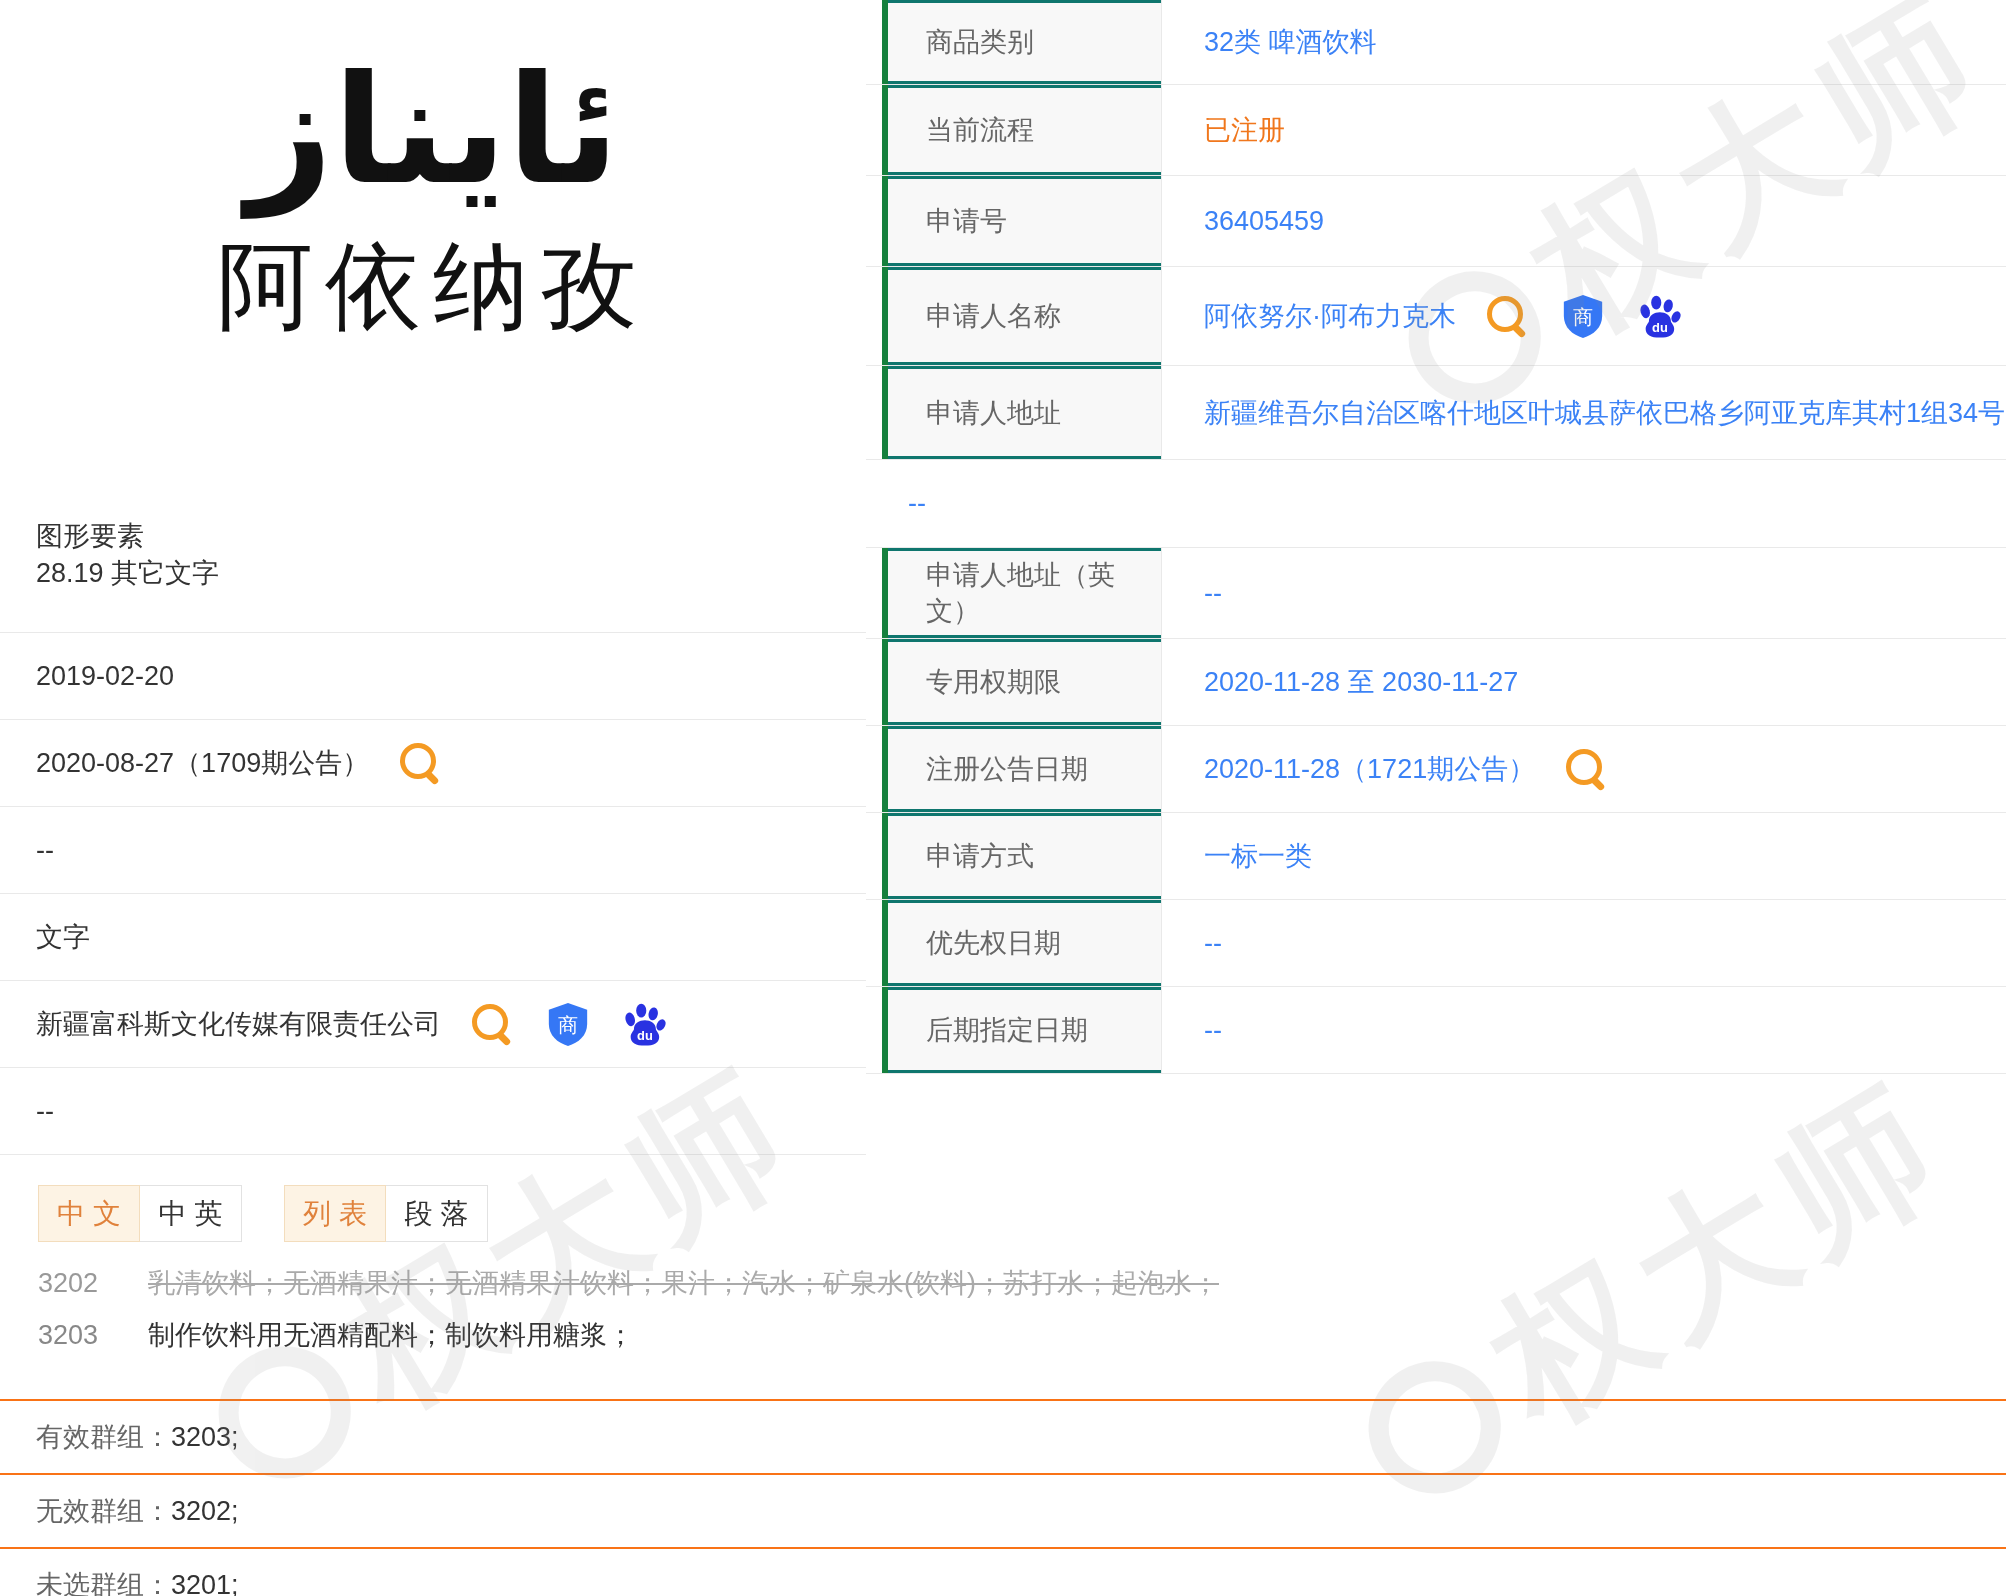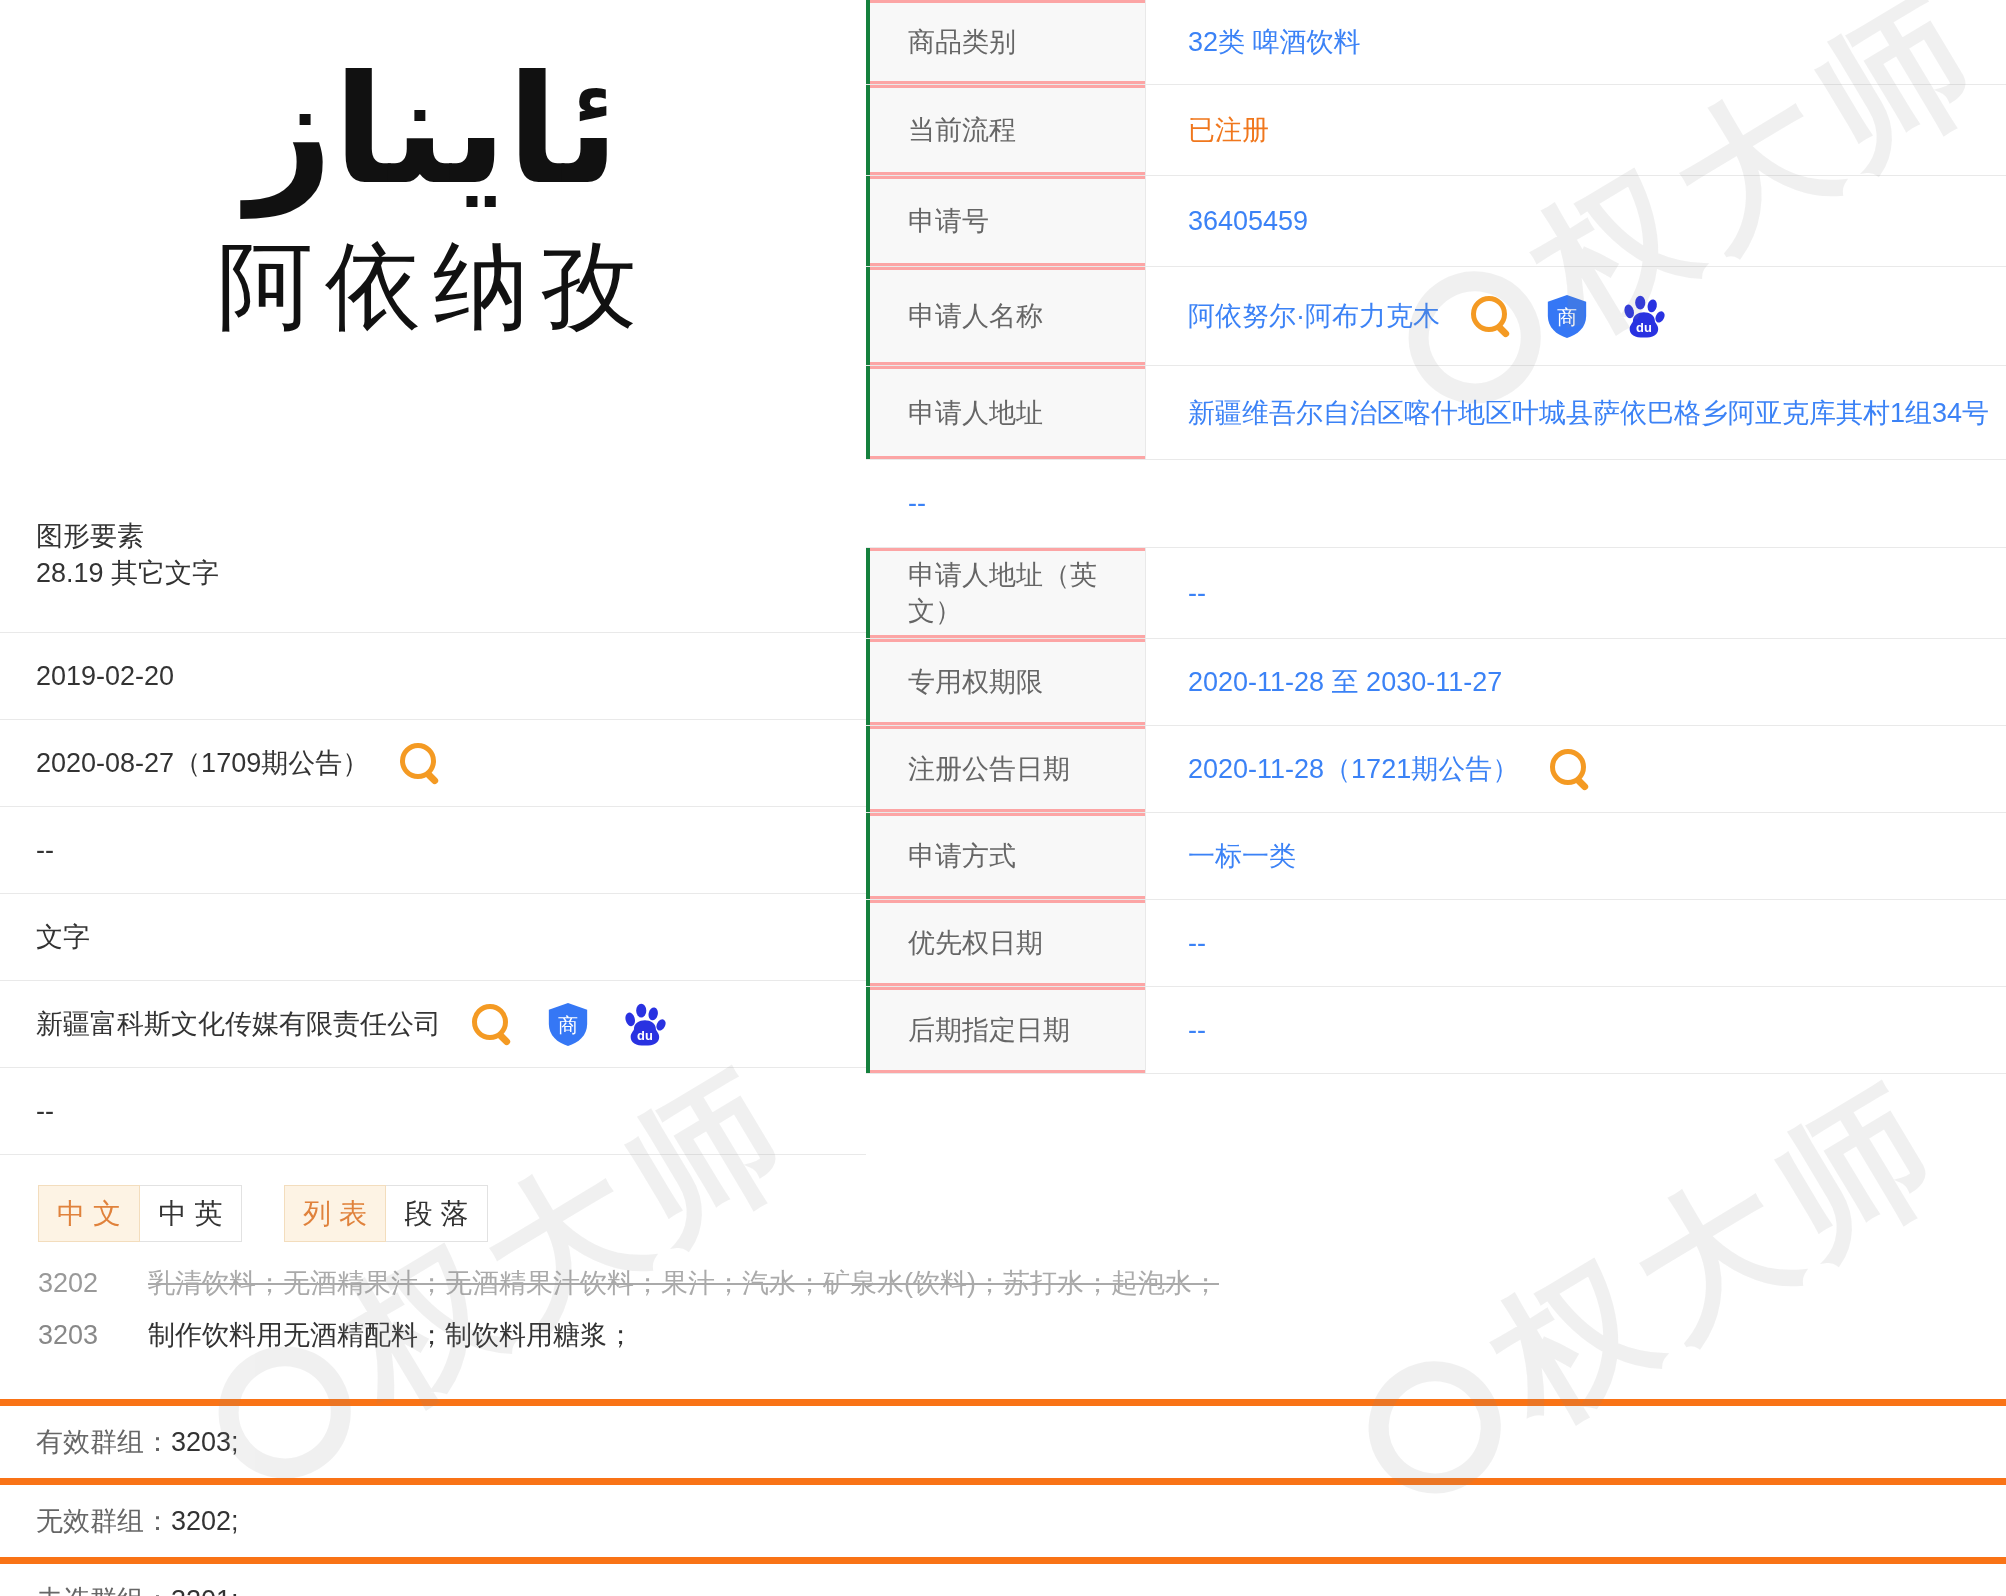--- a/index.html
+++ b/index.html
@@ -24,21 +24,21 @@
   
   .trow{display:flex;align-items:stretch;border-bottom:1px solid #e9e9e9;}
   .rt .trow:nth-child(1){height:84px}
   .rt .trow:nth-child(2){height:90px}
   .rt .trow:nth-child(3){height:90px}
   .rt .trow:nth-child(4){height:98px}
   .rt .trow:nth-child(5){height:93px}
   .rt .trow:nth-child(6){height:87px}
   .rt .trow:nth-child(7){height:90px}
   .rt .trow:nth-child(n+8){height:86px}
-  .tlabel{width:280px;flex:0 0 280px;border-left:4px solid #15803d;border-right:1px solid #e9e9e9;background:#fca5a5;padding:3px 0;box-sizing:border-box;}
+  .tlabel{width:280px;flex:0 0 280px;border-left:6px solid #15803d;border-right:1px solid #e9e9e9;background:#0f766e;padding:3px 0;box-sizing:border-box;margin-left:16px;}
   .tlabel-inner{height:100%;background:#f8f8f8;display:flex;align-items:center;padding-left:38px;font-size:27px;color:#666;box-sizing:border-box;}
   .tvalue{flex:1;display:flex;align-items:center;padding-left:42px;font-size:27px;color:#3b82f6;}
   .tvalue.orange{color:#f0771d;}
 
   
   .search-icon{display:inline-block;width:46px;height:46px;position:relative;margin-left:28px;cursor:pointer;flex:0 0 auto;}
   .search-icon::before{content:"";position:absolute;left:3px;top:3px;width:26px;height:26px;border:5px solid #f49a23;border-radius:50%;}
   .search-icon::after{content:"";position:absolute;left:32px;top:30px;width:15px;height:7px;background:#f49a23;border-radius:4px;transform:rotate(45deg);transform-origin:0 0;}
   .svg-icon{margin-left:30px;cursor:pointer;flex:0 0 auto;}
 
@@ -54,21 +54,21 @@
   
   .goods{margin-top:26px;}
   .goods-row{display:flex;align-items:flex-start;margin-bottom:22px;line-height:30px;}
   .goods-code{width:110px;flex:0 0 110px;padding-left:38px;font-size:27px;color:#888;}
   .goods-text{font-size:27px;color:#333;}
   .goods-row.invalid .goods-code{color:#999;}
   .goods-row.invalid .goods-text{color:#aaa;text-decoration:line-through;}
 
   
   .groups{margin-top:49px;}
-  .group-row{height:72px;border-top:7px solid #f97316;display:flex;align-items:center;padding-left:36px;font-size:27px;}
+  .group-row{height:72px;border-top:2px solid #f97316;display:flex;align-items:center;padding-left:36px;font-size:27px;}
   .glabel{color:#666;}
   .gvalue{color:#333;}
 
   
   .wm{position:absolute;display:flex;align-items:center;color:#8a8a8a;opacity:0.12;pointer-events:none;z-index:10;
       transform:translate(-50%,-50%) rotate(-31deg);white-space:nowrap;}
   .wm-ring{width:92px;height:92px;border:20px solid currentColor;border-radius:50%;margin-right:22px;flex:0 0 auto;}
   .wm-text{font-size:150px;font-weight:700;letter-spacing:14px;font-family:"DejaVu Sans",sans-serif;}
   .wm1{left:1695px;top:205px;}
   .wm2{left:1655px;top:1295px;}

